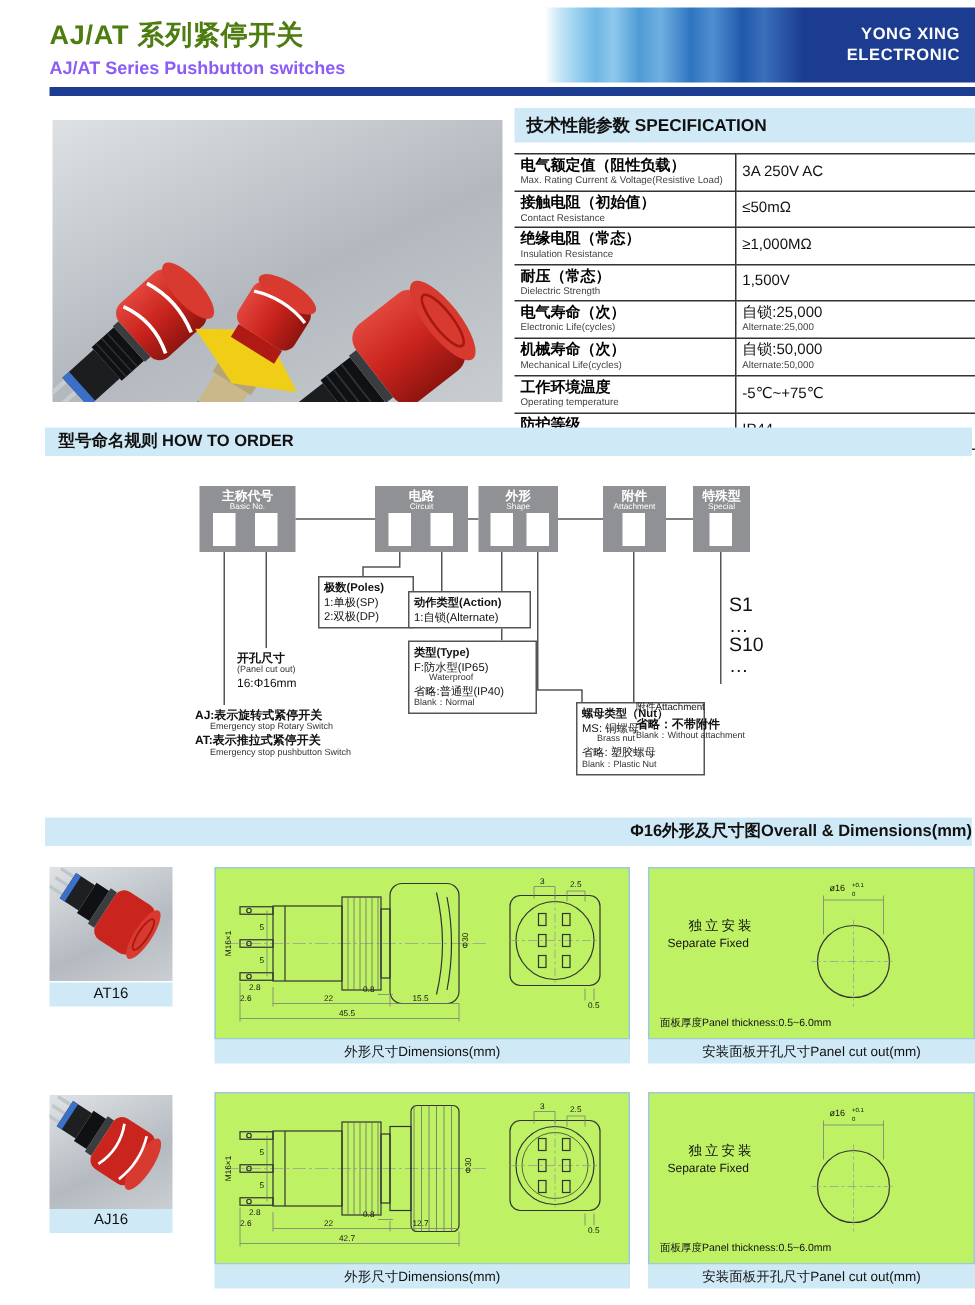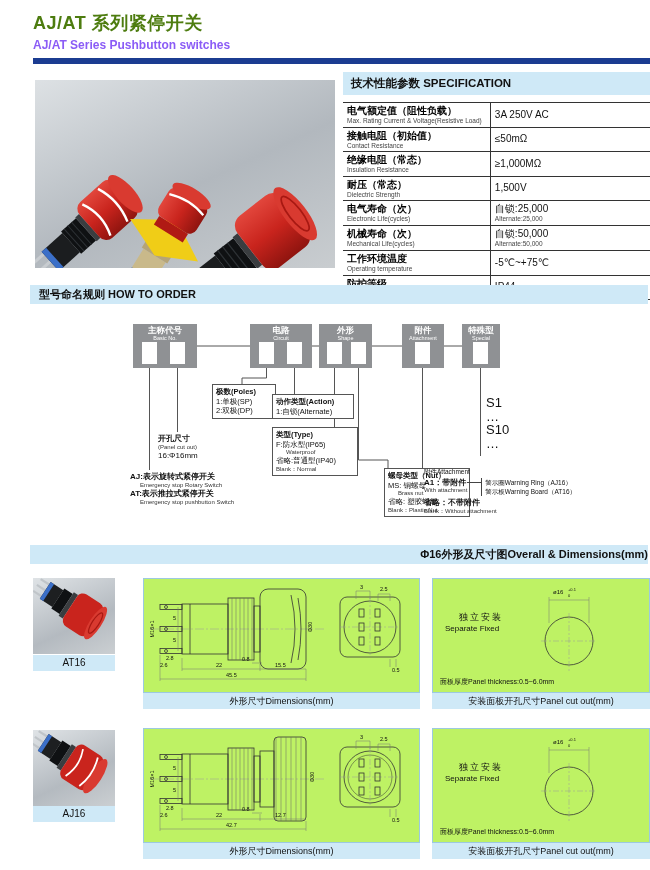--- a/index.html
+++ b/index.html
@@ -76,20 +76,26 @@
 </style>
 </head>
 <body>
 
 <div class="page">
 
   <div class="hdr-title">
     <div class="zh">AJ/AT 系列紧停开关</div>
     <div class="en">AJ/AT Series Pushbutton switches</div>
   </div>
+  <div class="brand">
+    <div class="brand-text">
+      <div>YONG XING</div>
+      <div>ELECTRONIC</div>
+    </div>
+  </div>
   <div class="hdr-rule"></div>
 
   <div class="photo">
     <svg width="300" height="188" viewBox="0 0 300 188">
       <defs>
         <linearGradient id="capg" x1="0" y1="0" x2="0" y2="1">
           <stop offset="0" stop-color="#e2463c"></stop>
             <stop offset="0.5" stop-color="#c9241d"></stop>
             <stop offset="1" stop-color="#8f140f"></stop>
         </linearGradient>
@@ -326,31 +332,20 @@
       <div class="sm">Blank：Plastic Nut</div>
     </div>
     <div class="slist">
       <div>S1</div>
       <div>…</div>
       <div>S10</div>
       <div>…</div>
     </div>
     <div class="att">
       <div class="att-title">附件Attachment</div>
-      <div class="att-row">
-        <div class="att-a1">
-          <div>A1：带附件</div>
-          <div class="sm">With attachment</div>
-        </div>
-        <div class="att-line"></div>
-        <div class="att-opts">
-          <div>警示圈Warning Ring（AJ16）</div>
-          <div>警示板Warning Board（AT16）</div>
-        </div>
-      </div>
       <div class="att-blank">省略：不带附件</div>
       <div class="sm">Blank：Without attachment</div>
     </div>
   </div>
 
   <div class="secbar" style="top:545px;text-align:right;">Φ16外形及尺寸图Overall &amp; Dimensions(mm)</div>
 
   <div class="thumb" style="top:578px;">
     <svg width="80" height="74" viewBox="0 0 80 74">
       <g transform="translate(24,20) rotate(33)">

